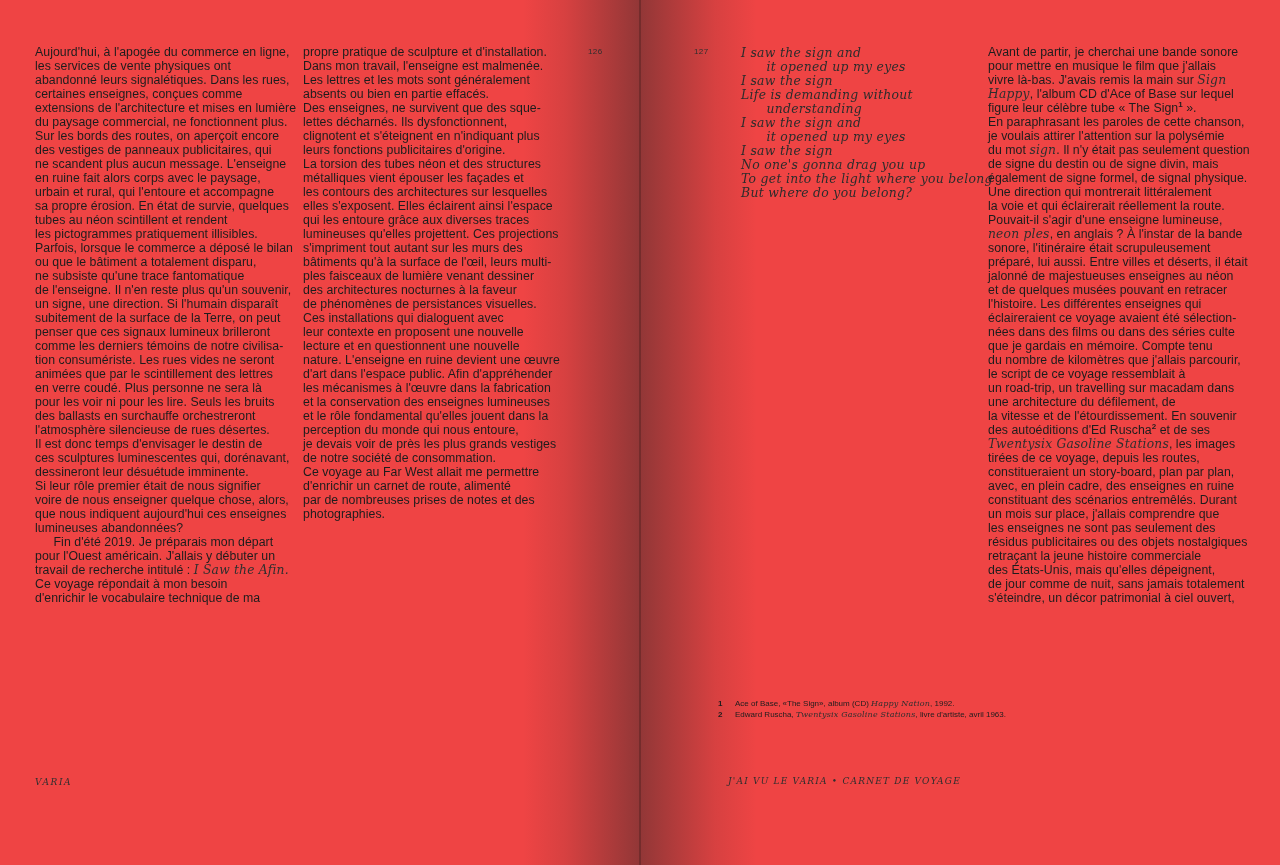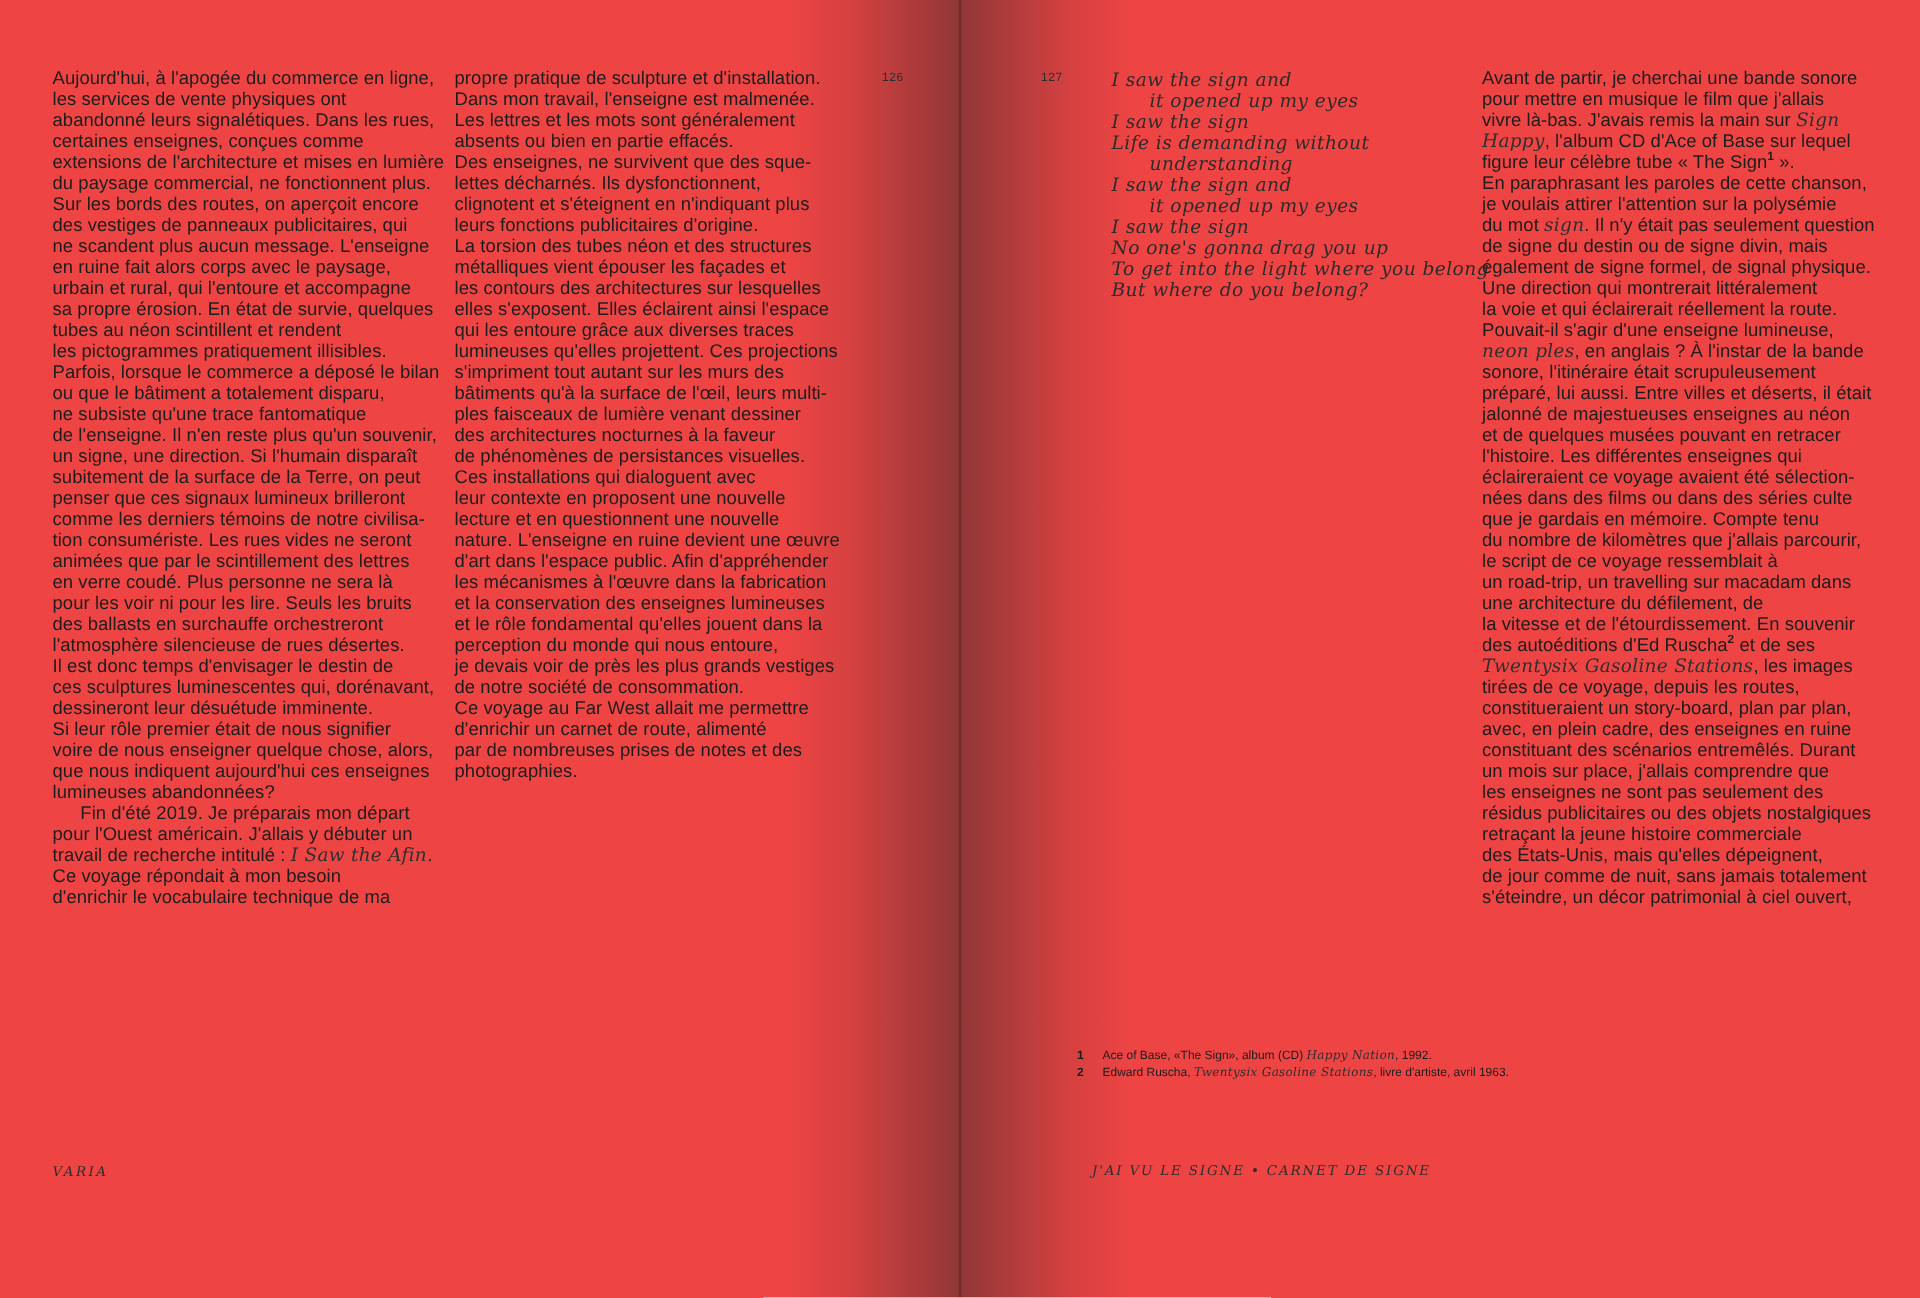--- a/index.html
+++ b/index.html
@@ -187,17 +187,17 @@
         <span class="fn-num">1</span>
         <span class="fn-text">Ace of Base, «The Sign», album (CD) <em>Happy Nation</em>, 1992.</span>
       </div>
       <div class="fn">
         <span class="fn-num">2</span>
         <span class="fn-text">Edward Ruscha, <em>Twentysix Gasoline Stations</em>, livre d'artiste, avril 1963.</span>
       </div>
     </div>
 
     <div class="footer footer-right">
-      <div class="footer-title">J'AI VU LE SIGNE • CARNET DE SIGNE</div>
+      <div class="footer-title">J'AI VU LE VARIA • CARNET DE VOYAGE</div>
     </div>
   </section>
 
 </div>
 
 </body></html>

